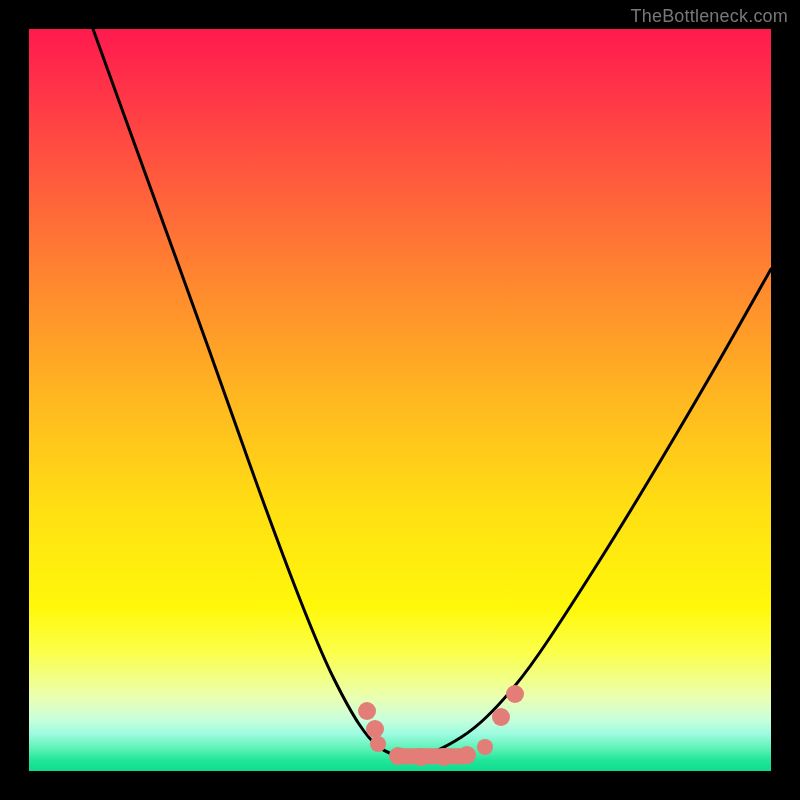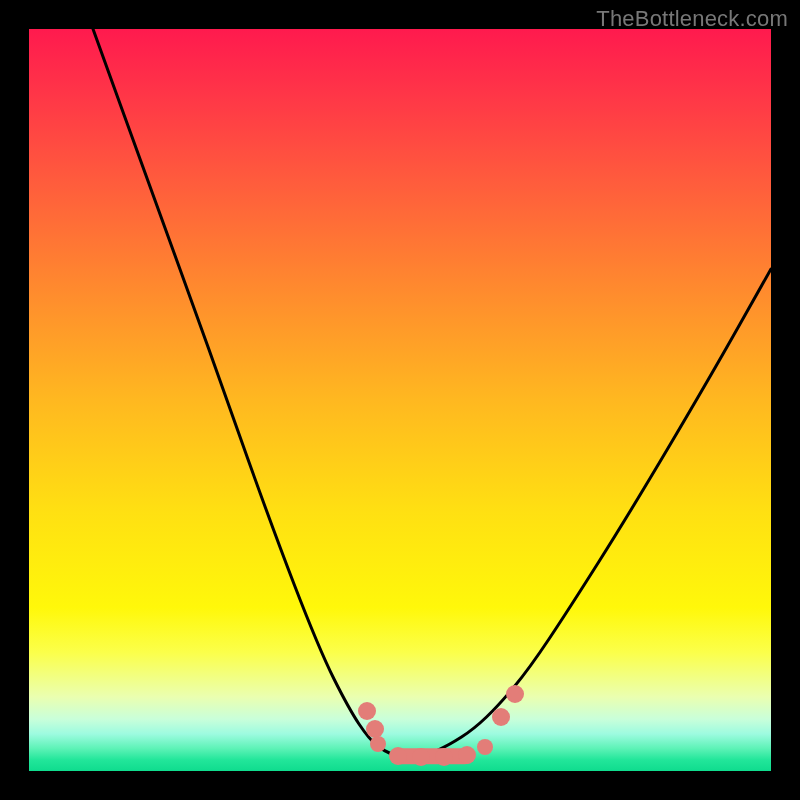--- a/index.html
+++ b/index.html
@@ -32,21 +32,21 @@
       #5cf2b6 97%,
       #22e69a 98.5%,
       #0fdc8e 100%
     );
   }
   .watermark {
     position: absolute;
     top: 6px;
     right: 12px;
     color: #777;
-    font-size: 22px;
+    font-size: 18px;
     letter-spacing: 0.2px;
     font-weight: 500;
     user-select: none;
   }
   svg.curve {
     position: absolute;
     left: 0;
     top: 0;
     width: 742px;
     height: 742px;

